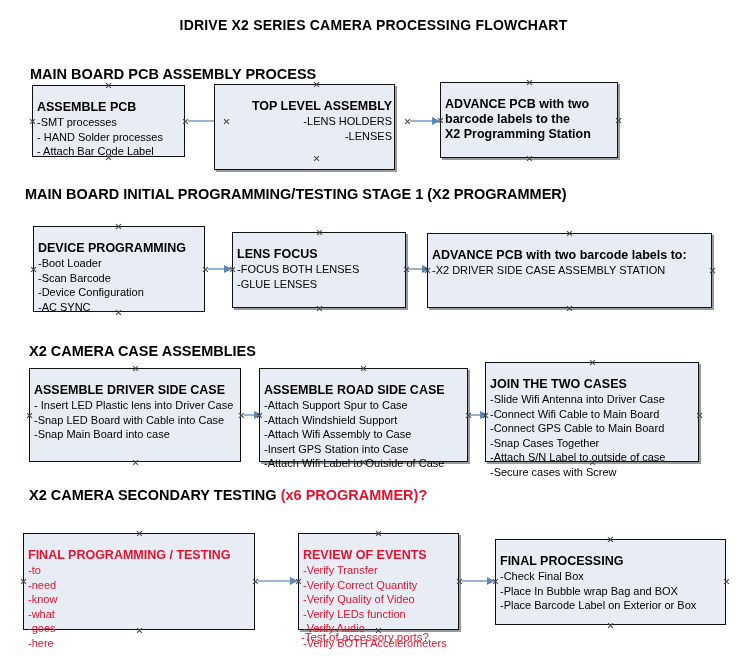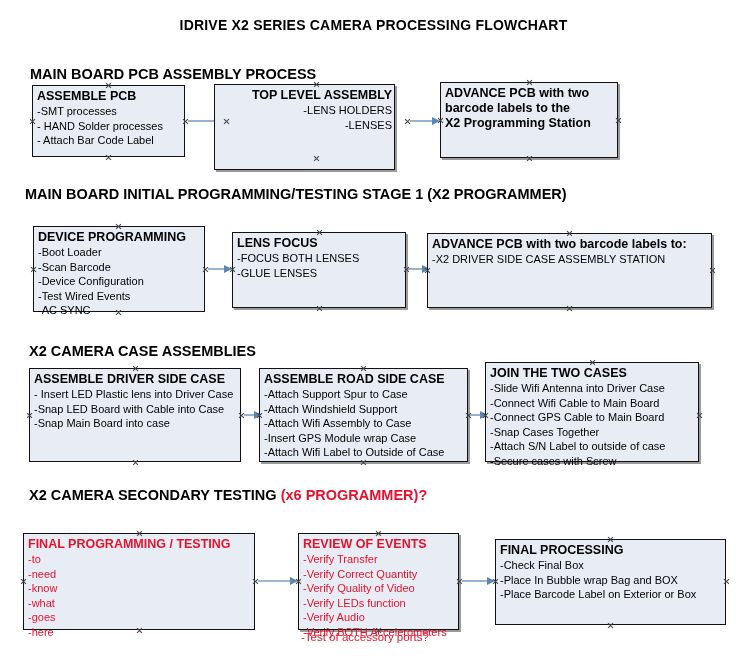--- a/index.html
+++ b/index.html
@@ -38,21 +38,21 @@
     white-space: nowrap;
   }
   .section-header .red {
     color: #e8112d;
   }
   .box {
     position: absolute;
     background: #e8edf5;
     border: 1px solid #111111;
     box-sizing: border-box;
-    padding: 3px 2px 2px 4px;
+    padding: 14px 2px 2px 4px;
     overflow: visible;
   }
   .box.shadow {
     box-shadow: 2px 2px 0 0 #9a9a9a;
   }
   .box-title {
     font-size: 12.5px;
     font-weight: bold;
     color: #000000;
     line-height: 15px;
@@ -162,21 +162,20 @@
 
   <div class="section-header" style="left:25px; top:186px;">
     <span>MAIN BOARD INITIAL PROGRAMMING/TESTING STAGE 1 (X2 PROGRAMMER)</span>
   </div>
 
   <div class="box" style="left:33px; top:226px; width:172px; height:86px;">
     <div class="box-title">DEVICE PROGRAMMING</div>
     <div class="box-line">-Boot Loader</div>
     <div class="box-line">-Scan Barcode</div>
     <div class="box-line">-Device Configuration</div>
-    <div class="box-line">-Test Wired Events</div>
     <div class="box-line">-AC SYNC</div>
   </div>
   <div class="handle" style="left:115px; top:223px;"></div>
   <div class="handle" style="left:115px; top:309px;"></div>
   <div class="handle" style="left:30px; top:266px;"></div>
   <div class="handle" style="left:202px; top:266px;"></div>
 
   <div class="connector" style="left:208px; top:264px; width:24px;">
     <svg width="24" height="10" viewBox="0 0 24 10">
       <line x1="0" y1="5" x2="17" y2="5" stroke="#7f9fc4" stroke-width="1.6"></line>
@@ -230,21 +229,21 @@
       <line x1="0" y1="5" x2="11" y2="5" stroke="#7f9fc4" stroke-width="1.6"></line>
       <polygon points="10,1 18,5 10,9" fill="#5d86b5"></polygon>
     </svg>
   </div>
 
   <div class="box shadow" style="left:259px; top:368px; width:209px; height:94px;">
     <div class="box-title">ASSEMBLE ROAD SIDE CASE</div>
     <div class="box-line">-Attach Support Spur to Case</div>
     <div class="box-line">-Attach Windshield Support</div>
     <div class="box-line">-Attach Wifi Assembly to Case</div>
-    <div class="box-line">-Insert GPS Module wrap Case</div>
+    <div class="box-line">-Insert GPS Station into Case</div>
     <div class="box-line">-Attach Wifi Label to Outside of Case</div>
   </div>
   <div class="handle" style="left:360px; top:365px;"></div>
   <div class="handle" style="left:360px; top:459px;"></div>
   <div class="handle" style="left:256px; top:412px;"></div>
   <div class="handle" style="left:465px; top:412px;"></div>
 
   <div class="connector" style="left:470px; top:410px; width:18px;">
     <svg width="18" height="10" viewBox="0 0 18 10">
       <line x1="0" y1="5" x2="11" y2="5" stroke="#7f9fc4" stroke-width="1.6"></line>

